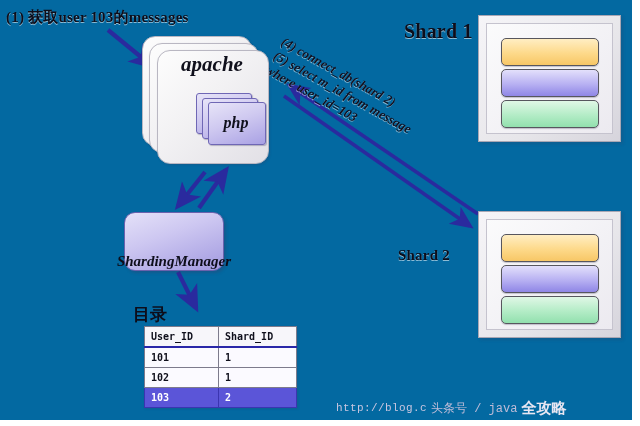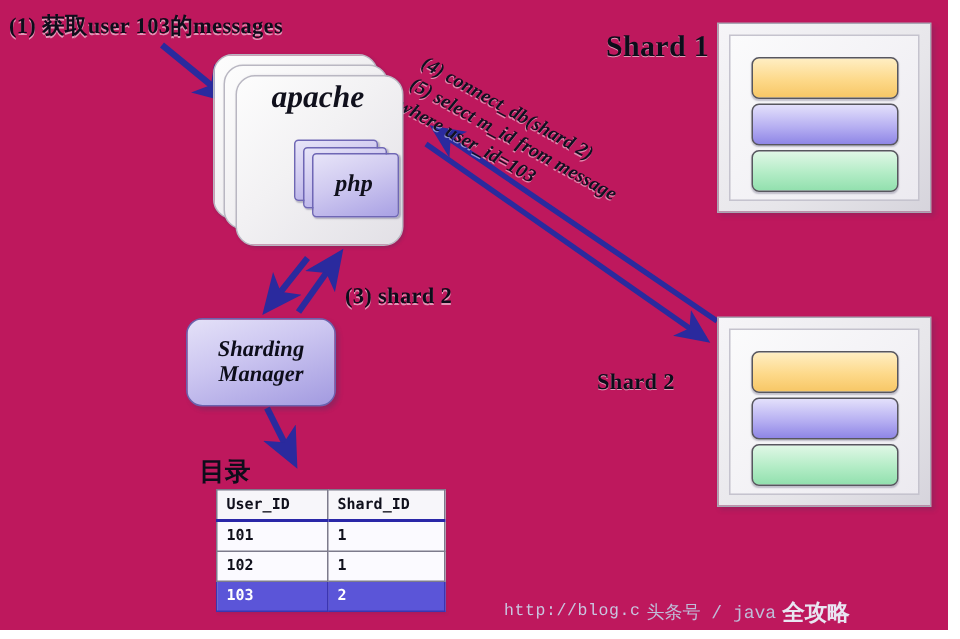--- a/index.html
+++ b/index.html
@@ -14,21 +14,21 @@
     background: #ffffff;
     overflow: hidden;
     font-family: "Liberation Serif", "DejaVu Serif", serif;
   }
   #stage {
     position: absolute;
     left: 0;
     top: 0;
     width: 632px;
     height: 420px;
-    background: #be185d;
+    background: #0369a1;
   }
 
   
   .lbl {
     position: absolute;
     font-family: "Liberation Serif", "DejaVu Serif", serif;
     font-weight: bold;
     color: #0d0d1a;
     white-space: nowrap;
     letter-spacing: 0.2px;
@@ -70,21 +70,21 @@
     font-family: "Liberation Serif", "DejaVu Serif", serif;
   }
 
   
   #sharding-manager {
     position: absolute; left: 124px; top: 212px; width: 98px; height: 57px;
     border-radius: 11px;
     background: linear-gradient(160deg, #e4e1f8 0%, #cdc7f1 40%, #a29ae0 100%);
     border: 1px solid #6a62ad;
     box-shadow: 2px 2px 3px rgba(60,55,95,.3);
-    display: flex; flex-direction: column; align-items: center; justify-content: center;
+    display: flex; flex-direction: row; align-items: flex-end; justify-content: center;
     color: #0d0d1a;
   }
   #sharding-manager span {
     font-style: italic; font-weight: bold; font-size: 15px; line-height: 17px;
     font-family: "Liberation Serif", "DejaVu Serif", serif;
   }
 
   
   .shard-outer {
     position: absolute; width: 141px; height: 125px;
@@ -207,21 +207,20 @@
       </g>
 
       <g>
         <line x1="178" y1="272" x2="196" y2="308" stroke="#2a2a9e" stroke-width="4.2" marker-end="url(#ah)"></line>
       </g>
     </svg>
 
     <div class="lbl" id="lbl-s1" style="left:6px; top:8px; font-size:15px;">(1) 获取user 103的messages</div>
 
 
-    <div class="lbl" id="lbl-s3" style="left:230px; top:190px; font-size:15px;">(3) shard 2</div>
 
     <div id="callout-45">
       <div>(4) connect_db(shard 2)</div>
       <div>(5) select m_id from message</div>
       <div>where user_id=103</div>
     </div>
 
     <div id="apache-group">
       <div class="apache-card" id="ap-c1"></div>
       <div class="apache-card" id="ap-c2"></div>

